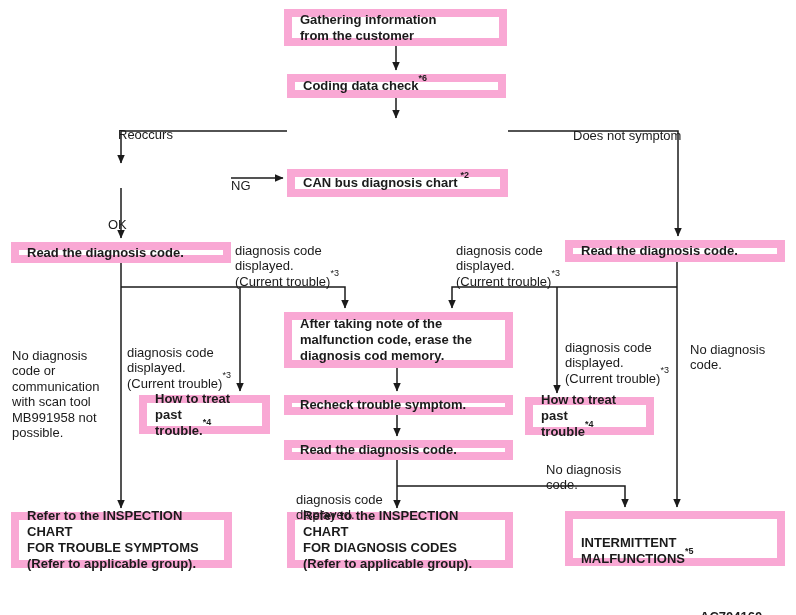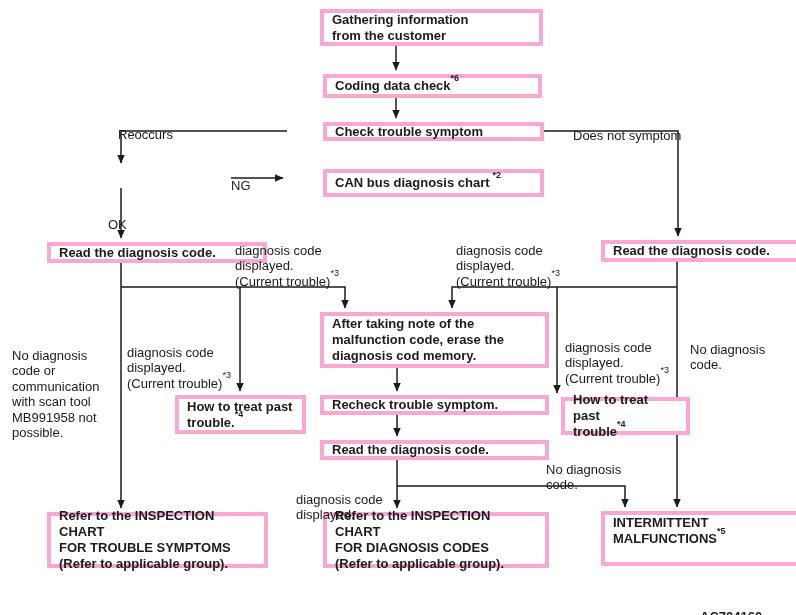--- a/index.html
+++ b/index.html
@@ -3,26 +3,26 @@
 <meta charset="utf-8">
 <style>
   html,body{margin:0;padding:0;background:#ffffff;}
   .stage{
     position:relative;width:796px;height:615px;background:#ffffff;
     font-family:"Liberation Sans","DejaVu Sans",sans-serif;color:#1b1b1b;
     overflow:hidden;
   }
   .wires{position:absolute;left:0;top:0;width:796px;height:615px;}
   .box{
-    position:absolute;box-sizing:border-box;border:4px solid #f9a8d4;background:#fff;
+    position:absolute;box-sizing:border-box;border:8px solid #f9a8d4;background:#fff;
     display:flex;align-items:center;padding:2px 8px;
-    font-size:13px;font-weight:bold;line-height:16px;margin-left:36px;
+    font-size:13px;font-weight:bold;line-height:16px;
   }
   .box .bt{white-space:pre-line;}
-  .box.top{align-items:flex-start;padding-top:0;}
+  .box.top{align-items:flex-start;padding-top:16px;}
   .lbl{
     position:absolute;font-size:13px;line-height:15.5px;white-space:pre-line;
   }
   .lbl.bold{font-weight:bold;}
   sup.s{font-size:9px;position:relative;top:-4px;line-height:0;}
   sup.s.sp{margin-left:3px;}
 </style>
 </head>
 <body>
 
@@ -56,23 +56,20 @@
 
   <div class="box" style="left:284px;top:9px;width:223px;height:37px;">
     <span class="bt">Gathering information
 from the customer</span>
   </div>
 
   <div class="box" style="left:287px;top:74px;width:219px;height:24px;">
     <span><span class="bt">Coding data check</span><sup class="s">*6</sup></span>
   </div>
 
-  <div class="box" style="left:287px;top:122px;width:221px;height:19px;">
-    <span class="bt">Check trouble symptom</span>
-  </div>
 
 
   <div class="box" style="left:287px;top:169px;width:221px;height:28px;">
     <span><span class="bt">CAN bus diagnosis chart</span><sup class="s sp">*2</sup></span>
   </div>
 
   <div class="box" style="left:11px;top:242px;width:220px;height:21px;">
     <span class="bt">Read the diagnosis code.</span>
   </div>
 

